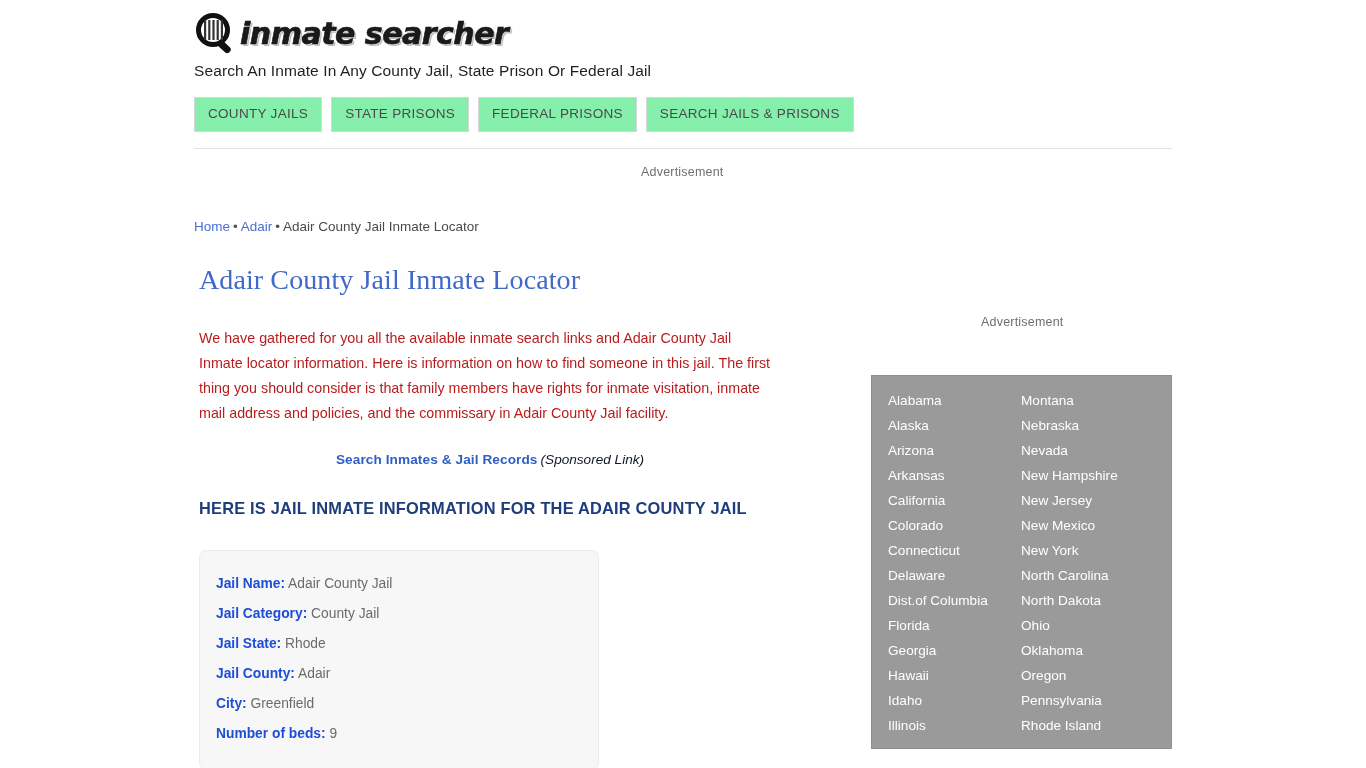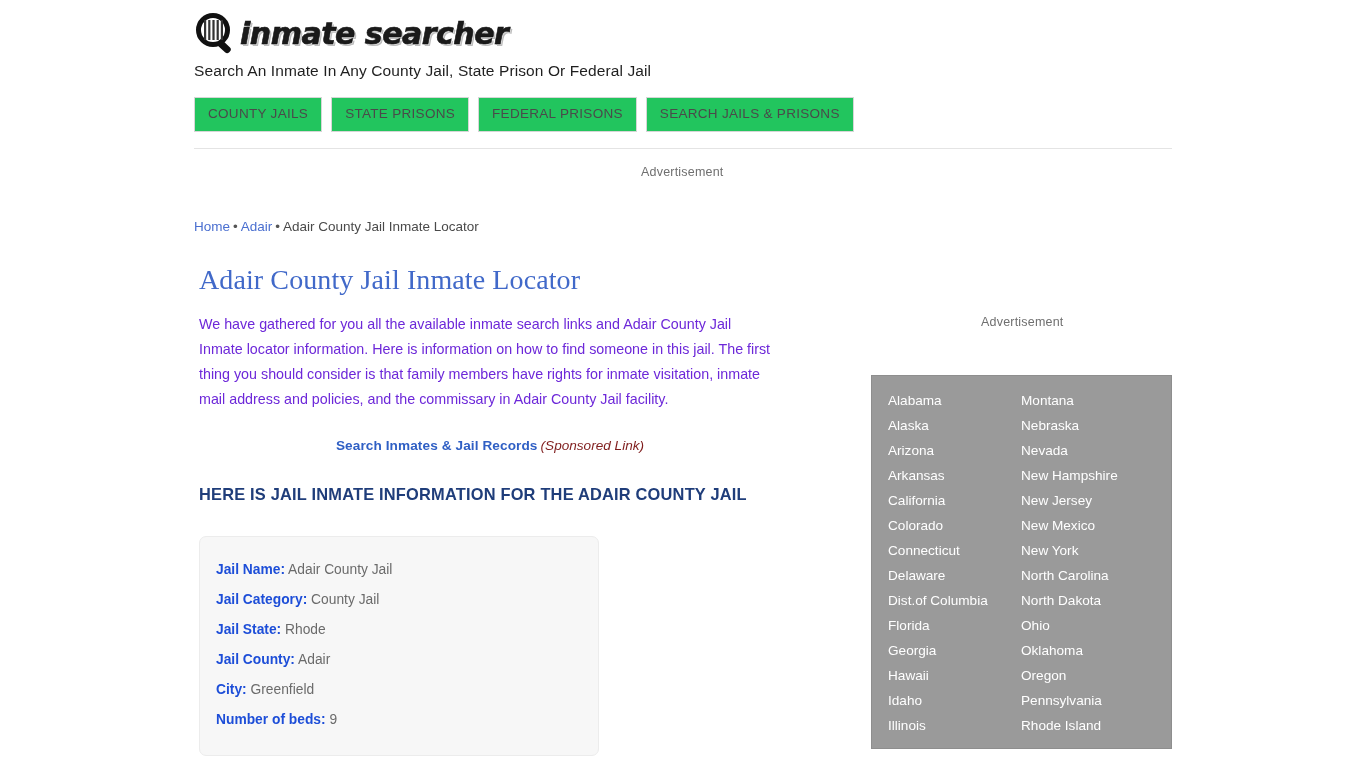--- a/index.html
+++ b/index.html
@@ -60,21 +60,21 @@
   
   .nav {
     position: absolute;
     left: 194px;
     top: 97px;
     display: flex;
     gap: 9px;
   }
   .nav-btn {
     border: 1px solid #d6d6d6;
-    background: #22c55e;
+    background: #86efac;
     color: #4a4a4a;
     font-size: 13.5px;
     letter-spacing: 0.3px;
     padding: 8px 13px 9px 13px;
     line-height: 1;
     height: 35px;
     display: flex;
     align-items: center;
     cursor: pointer;
     white-space: nowrap;
@@ -124,40 +124,40 @@
   .page-title {
     font-family: "Liberation Serif", serif;
     font-size: 28px;
     font-weight: normal;
     color: #4169c9;
     margin: 0;
     line-height: 1.3;
     letter-spacing: 0.1px;
   }
   .intro {
-    margin: 14px 0 0 0;
+    margin: 28px 0 0 0;
     font-size: 14.3px;
     line-height: 25px;
-    color: #6d28d9;
+    color: #b91c1c;
     width: 572px;
   }
   .sponsored {
     margin-top: 26px;
     text-align: center;
     width: 582px;
     font-size: 13.6px;
   }
   .sponsored a {
     color: #2f5fc4;
     font-weight: bold;
     text-decoration: none;
     letter-spacing: 0.1px;
   }
   .sponsored .note {
-    color: #7f1d1d;
+    color: #0f172a;
     font-style: italic;
     font-weight: normal;
     margin-left: 3px;
   }
   .section-head {
     margin: 28px 0 0 0;
     font-size: 16.4px;
     font-weight: bold;
     color: #1f3d7a;
     line-height: 26px;

